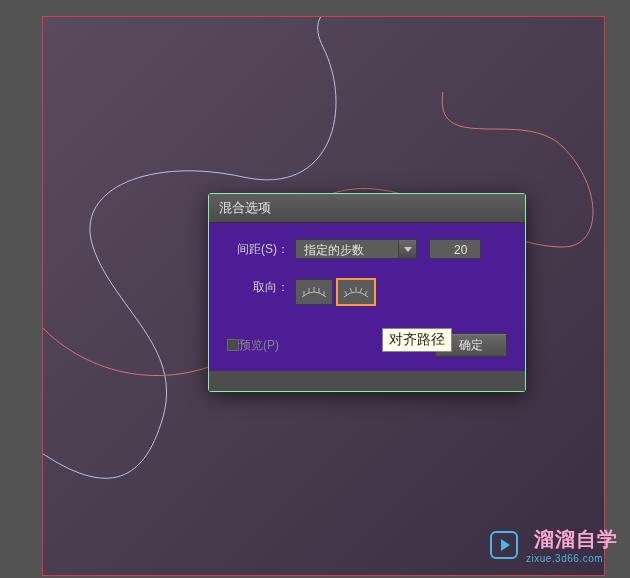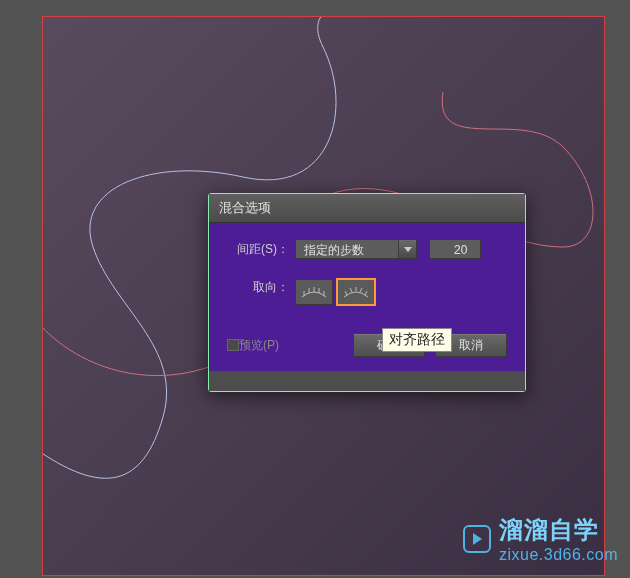--- a/index.html
+++ b/index.html
@@ -183,27 +183,28 @@
     .wm-icon::after {
       content: "";
       width: 0;
       height: 0;
       border-left: 9px solid #4fb3e8;
       border-top: 6px solid transparent;
       border-bottom: 6px solid transparent;
       margin-left: 2px;
     }
     .wm-text-main {
-      font-size: 24px;
+      font-size: 20px;
       font-weight: bold;
-      color: #7dd3fc;
+      color: #f9a8d4;
       letter-spacing: 1px;
+      margin-left: 8px;
     }
     .wm-text-sub {
-      font-size: 16px;
+      font-size: 10px;
       color: #4fb3e8;
       letter-spacing: 0.5px;
     }
     .dialog-footer-pad {
       height: 20px;
       background: #4d4d4d;
     }
   </style>
 </head>
 <body>
@@ -253,21 +254,20 @@
         </div>
       </div>
     </div>
 
     <div class="button-row">
       <div class="preview-check">
         <div class="checkbox"></div>
         <span>预览(P)</span>
       </div>
       <div class="btn">确定</div>
-      <div class="btn">取消</div>
     </div>
 
   </div>
   <div class="dialog-footer-pad"></div>
 </div>
 
 <div class="tooltip">对齐路径</div>
 
 <div class="watermark">
   <div class="wm-icon"></div>

